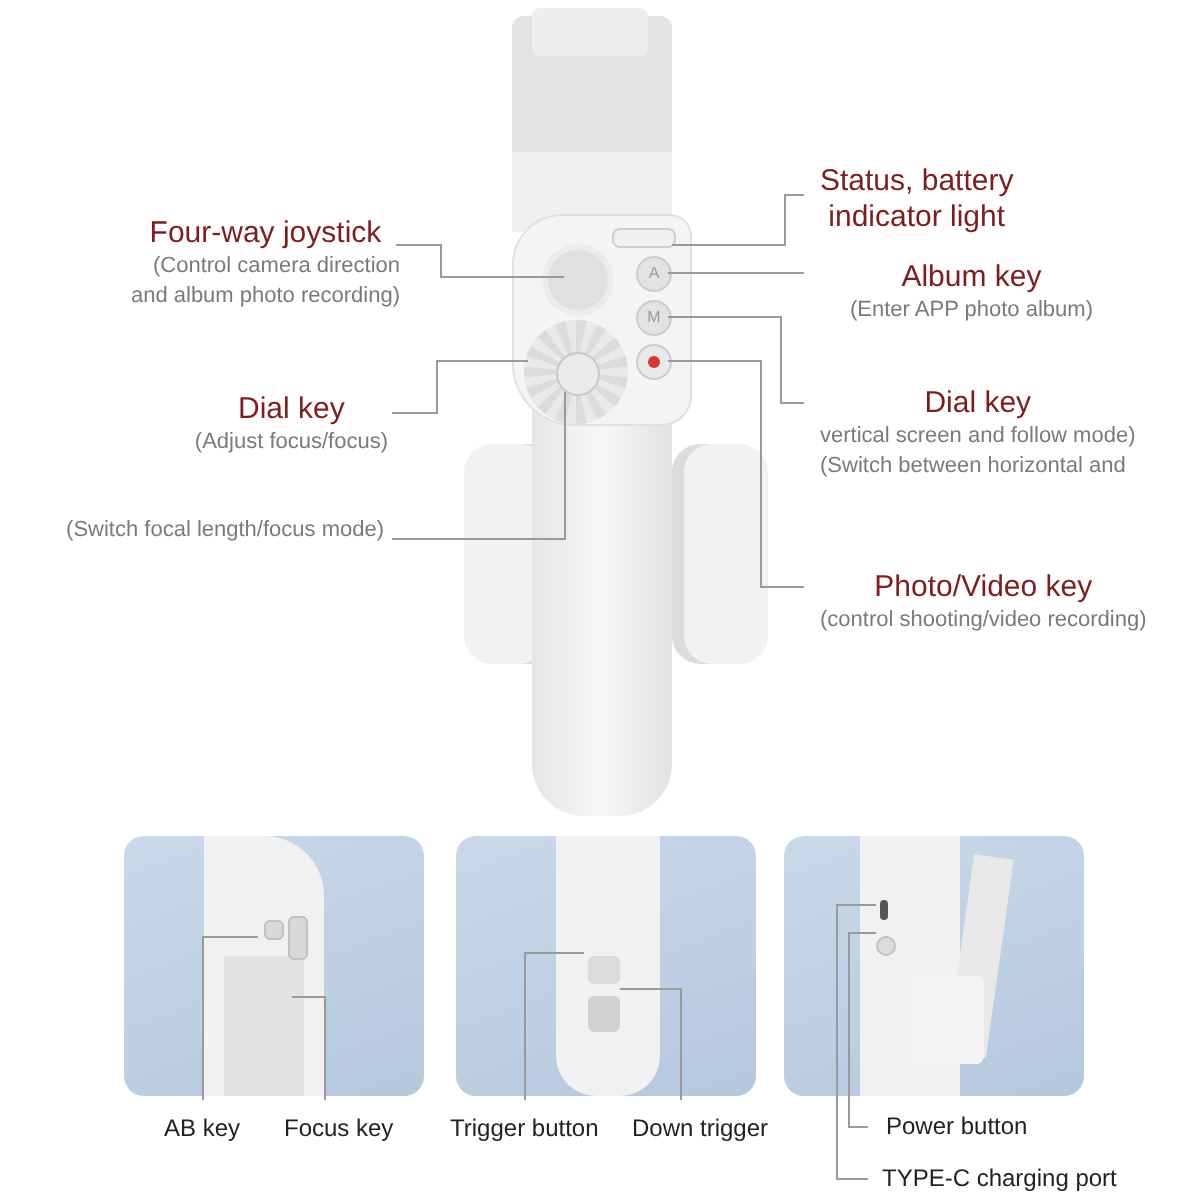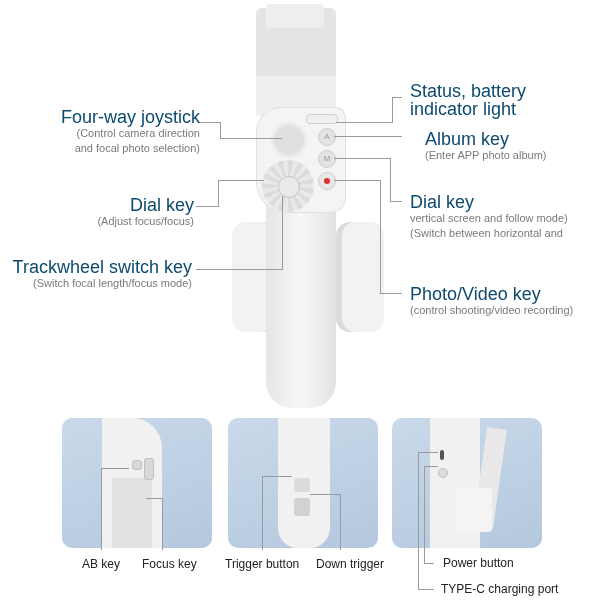--- a/index.html
+++ b/index.html
@@ -1,18 +1,18 @@
 <!DOCTYPE html>
 <html><head>
 <meta charset="utf-8">
 <style>
   html,body{margin:0;padding:0;background:#ffffff;}
   body{width:600px;height:600px;position:relative;overflow:hidden;font-family:"Liberation Sans",sans-serif;}
   .abs{position:absolute;}
-  .title{font-size:18px;color:#0c4a6e;white-space:nowrap;line-height:18px;}
+  .title{font-size:15px;color:#7f1d1d;white-space:nowrap;line-height:18px;text-align:center;}
   .sub{font-size:11px;color:#7a7a7a;white-space:nowrap;line-height:15px;}
   .right{text-align:right;}
   .line{position:absolute;background:#9a9a9a;}
   .panel{position:absolute;top:418px;width:150px;height:130px;border-radius:10px;background:linear-gradient(160deg,#c9d9ea 0%,#b4c8de 100%);overflow:hidden;}
   .bl{font-size:12px;color:#222;white-space:nowrap;}
 </style>
 </head>
 <body>
 
 <div>
@@ -66,28 +66,27 @@
 <div class="line" style="left:390px;top:158px;width:1px;height:43px;"></div>
 <div class="line" style="left:390px;top:201px;width:12px;height:1px;"></div>
 
 <div class="line" style="left:334px;top:180px;width:46px;height:1px;"></div>
 <div class="line" style="left:380px;top:180px;width:1px;height:113px;"></div>
 <div class="line" style="left:380px;top:293px;width:22px;height:1px;"></div>
 
 <div class="abs right" style="right:400px;top:108px;">
   <div class="title">Four-way joystick</div>
   <div class="sub">(Control camera direction</div>
-  <div class="sub">and focal photo selection)</div>
+  <div class="sub">and album photo recording)</div>
 </div>
 <div class="abs right" style="right:406px;top:196px;">
   <div class="title">Dial key</div>
   <div class="sub">(Adjust focus/focus)</div>
 </div>
 <div class="abs right" style="right:408px;top:258px;">
-  <div class="title">Trackwheel switch key</div>
   <div class="sub">(Switch focal length/focus mode)</div>
 </div>
 
 <div class="abs" style="left:410px;top:82px;">
   <div class="title">Status, battery</div>
   <div class="title">indicator light</div>
 </div>
 <div class="abs" style="left:410px;top:130px;margin-left:15px;">
   <div class="title">Album key</div>
   <div class="sub">(Enter APP photo album)</div>

